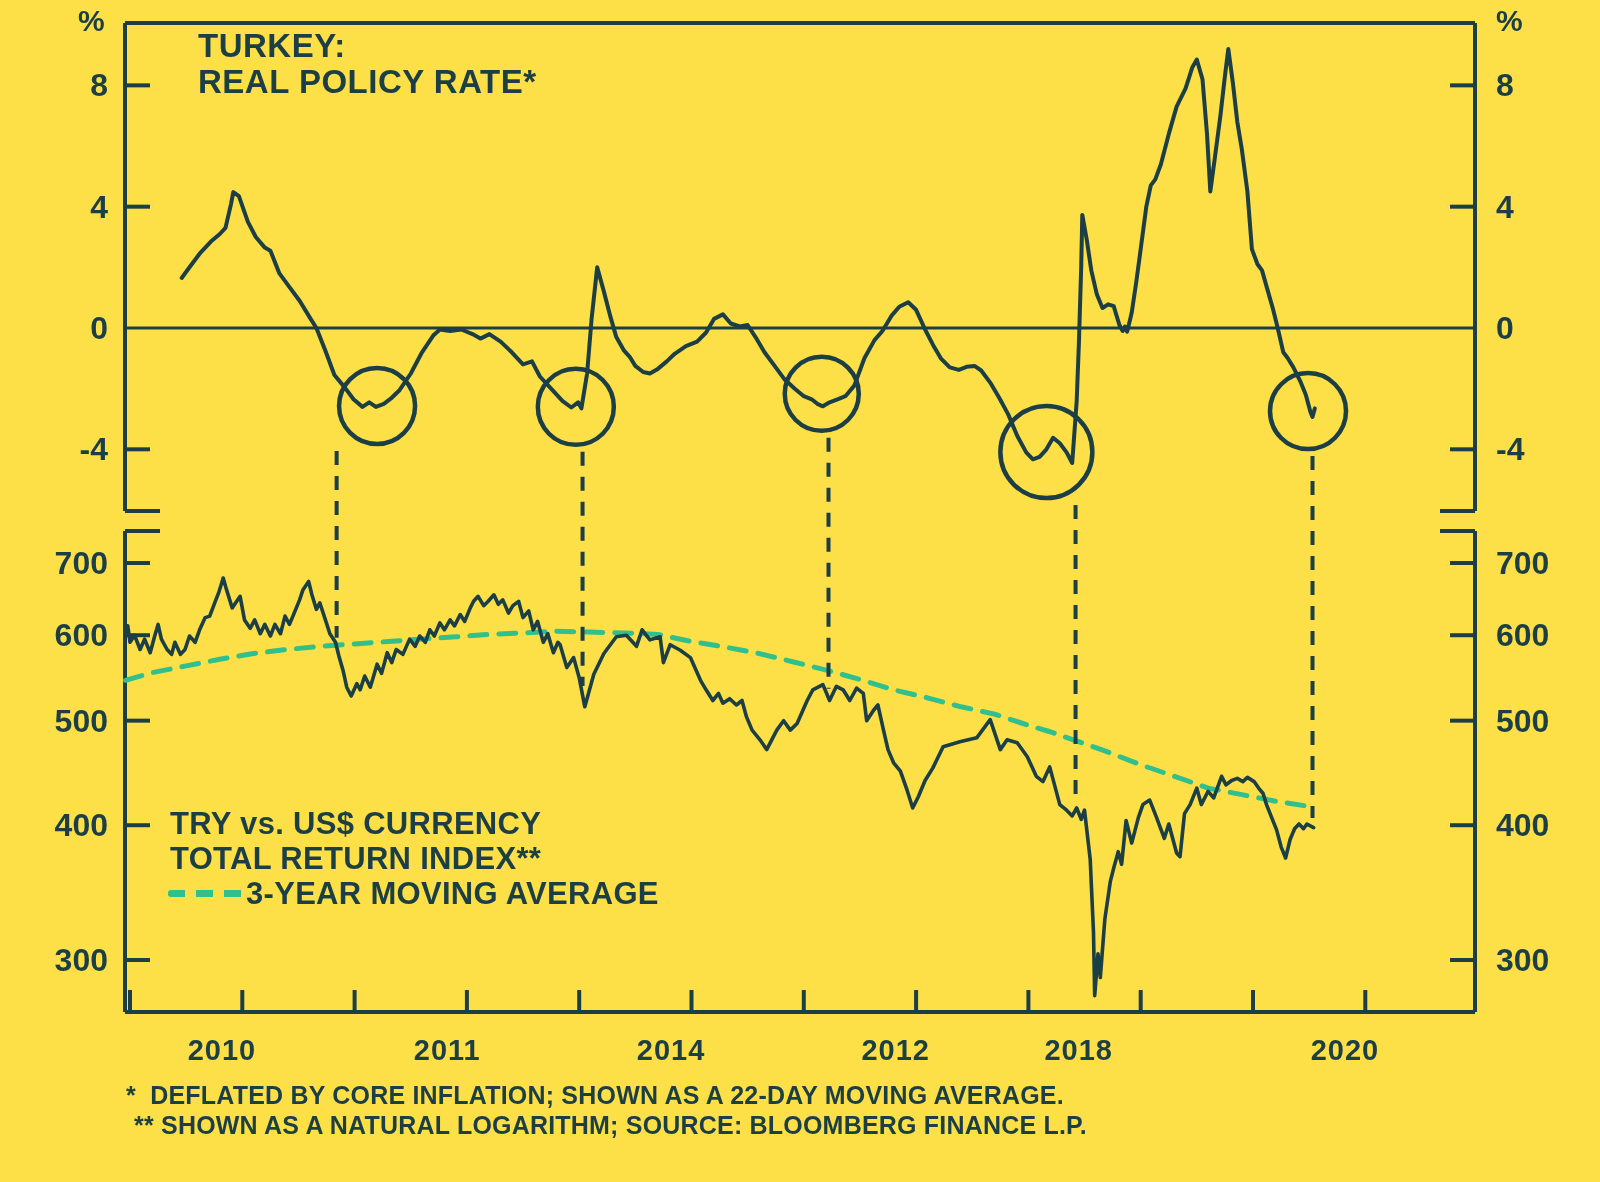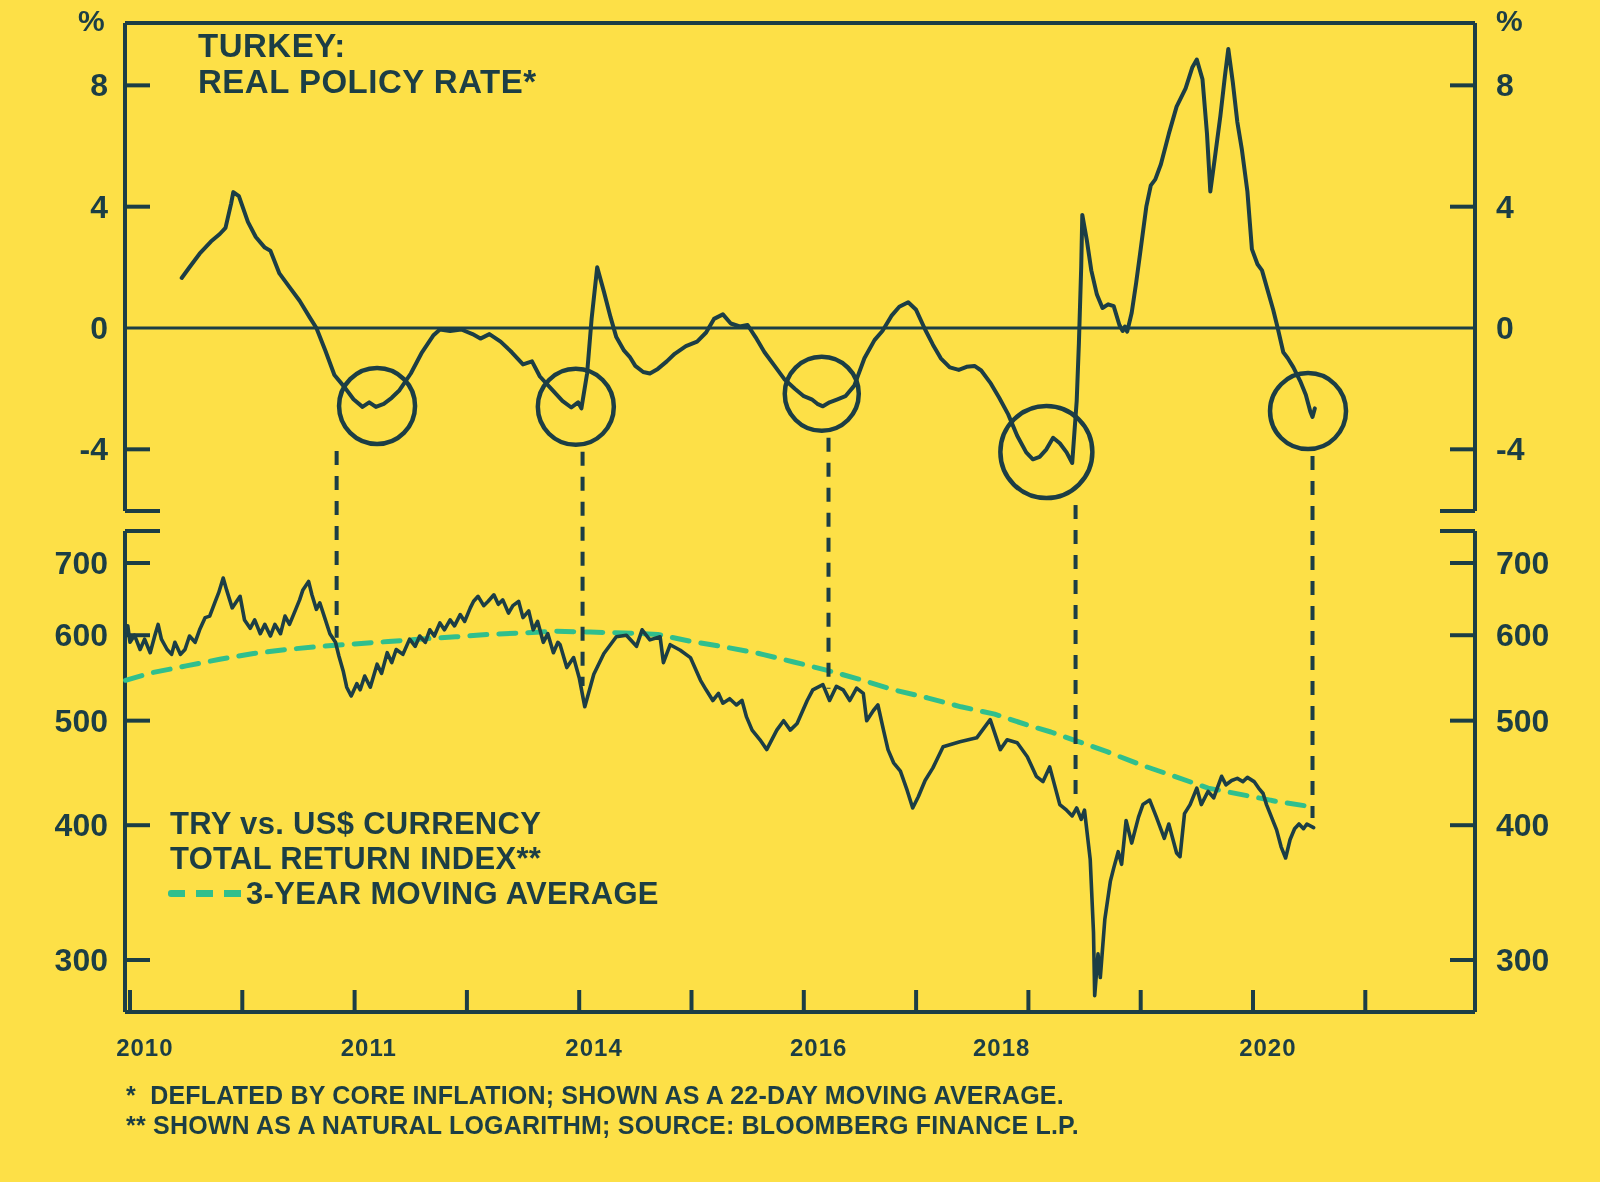--- a/index.html
+++ b/index.html
@@ -10,21 +10,21 @@
     color:#1c3e45;
   }
   .stage *{box-sizing:border-box;}
   svg.plot{position:absolute;left:0;top:0;}
   .lbl{position:absolute;font-weight:bold;white-space:pre;}
   .title-line{font-size:33px;letter-spacing:.5px;line-height:36px;}
   .pct{font-size:30px;}
   .ytick{position:absolute;font-weight:bold;font-size:32px;height:40px;line-height:40px;}
   .ytick.left{width:80px;text-align:right;}
   .ytick.right{width:90px;text-align:left;}
-  .xtick{position:absolute;font-weight:bold;font-size:24px;width:140px;text-align:left;letter-spacing:1px;}
+  .xtick{position:absolute;font-weight:bold;font-size:29px;width:140px;text-align:right;letter-spacing:1px;}
   .legend-line{font-size:31px;letter-spacing:.3px;line-height:35px;}
   .legend-swatch{
     position:absolute;width:82px;height:7px;border-radius:3px;
     background:repeating-linear-gradient(90deg,#30bf8d 0 17px,rgba(0,0,0,0) 17px 28px);
   }
   .copyright{
     position:absolute;font-family:"Liberation Serif","DejaVu Serif",serif;
     font-size:31px;font-weight:normal;white-space:pre;
   }
   .copyright .brand{font-size:36px;}
@@ -110,26 +110,26 @@
       <div class="ytick right" style="left:1496px;top:615.2270440568029px;right:auto;">600</div>
       <div class="ytick left" style="left:28px;top:700.6535055542067px;">500</div>
       <div class="ytick right" style="left:1496px;top:700.6535055542067px;right:auto;">500</div>
       <div class="ytick left" style="left:28px;top:805.2070445319374px;">400</div>
       <div class="ytick right" style="left:1496px;top:805.2070445319374px;right:auto;">400</div>
       <div class="ytick left" style="left:28px;top:940px;">300</div>
       <div class="ytick right" style="left:1496px;top:940px;right:auto;">300</div>
       <div class="xtick" style="left: 116.15px; top: 1034px;">2010</div>
       <div class="xtick" style="left: 340.75px; top: 1034px;">2011</div>
       <div class="xtick" style="left: 565.35px; top: 1034px;">2014</div>
-      <div class="xtick" style="left: 789.95px; top: 1034px;">2016</div>
+      <div class="xtick" style="left: 789.95px; top: 1034px;">2012</div>
       <div class="xtick" style="left: 973px; top: 1034px;">2018</div>
       <div class="xtick" style="left: 1239.15px; top: 1034px;">2020</div>
     </div>
 
   <div class="lbl legend-line" style="left:170px;top:841px;">TOTAL RETURN INDEX**</div>
   <div class="lbl legend-line" style="left:170px;top:806px;">TRY vs. US$ CURRENCY</div>
   <div class="legend-swatch" style="left:168px;top:890px;"></div>
   <div class="lbl legend-line" style="left:246px;top:876px;">3-YEAR MOVING AVERAGE</div>
 
 
   <div class="lbl footnote" style="left:126px;top:1080px;text-align:right;">*  DEFLATED BY CORE INFLATION; SHOWN AS A 22-DAY MOVING AVERAGE.</div>
-  <div class="lbl footnote" style="left:126px;top:1110px;">** SHOWN AS A NATURAL LOGARITHM; SOURCE: BLOOMBERG FINANCE L.P.</div>
+  <div class="lbl footnote" style="left:134px;top:1110px;">** SHOWN AS A NATURAL LOGARITHM; SOURCE: BLOOMBERG FINANCE L.P.</div>
 </div>
 
 </body></html>

